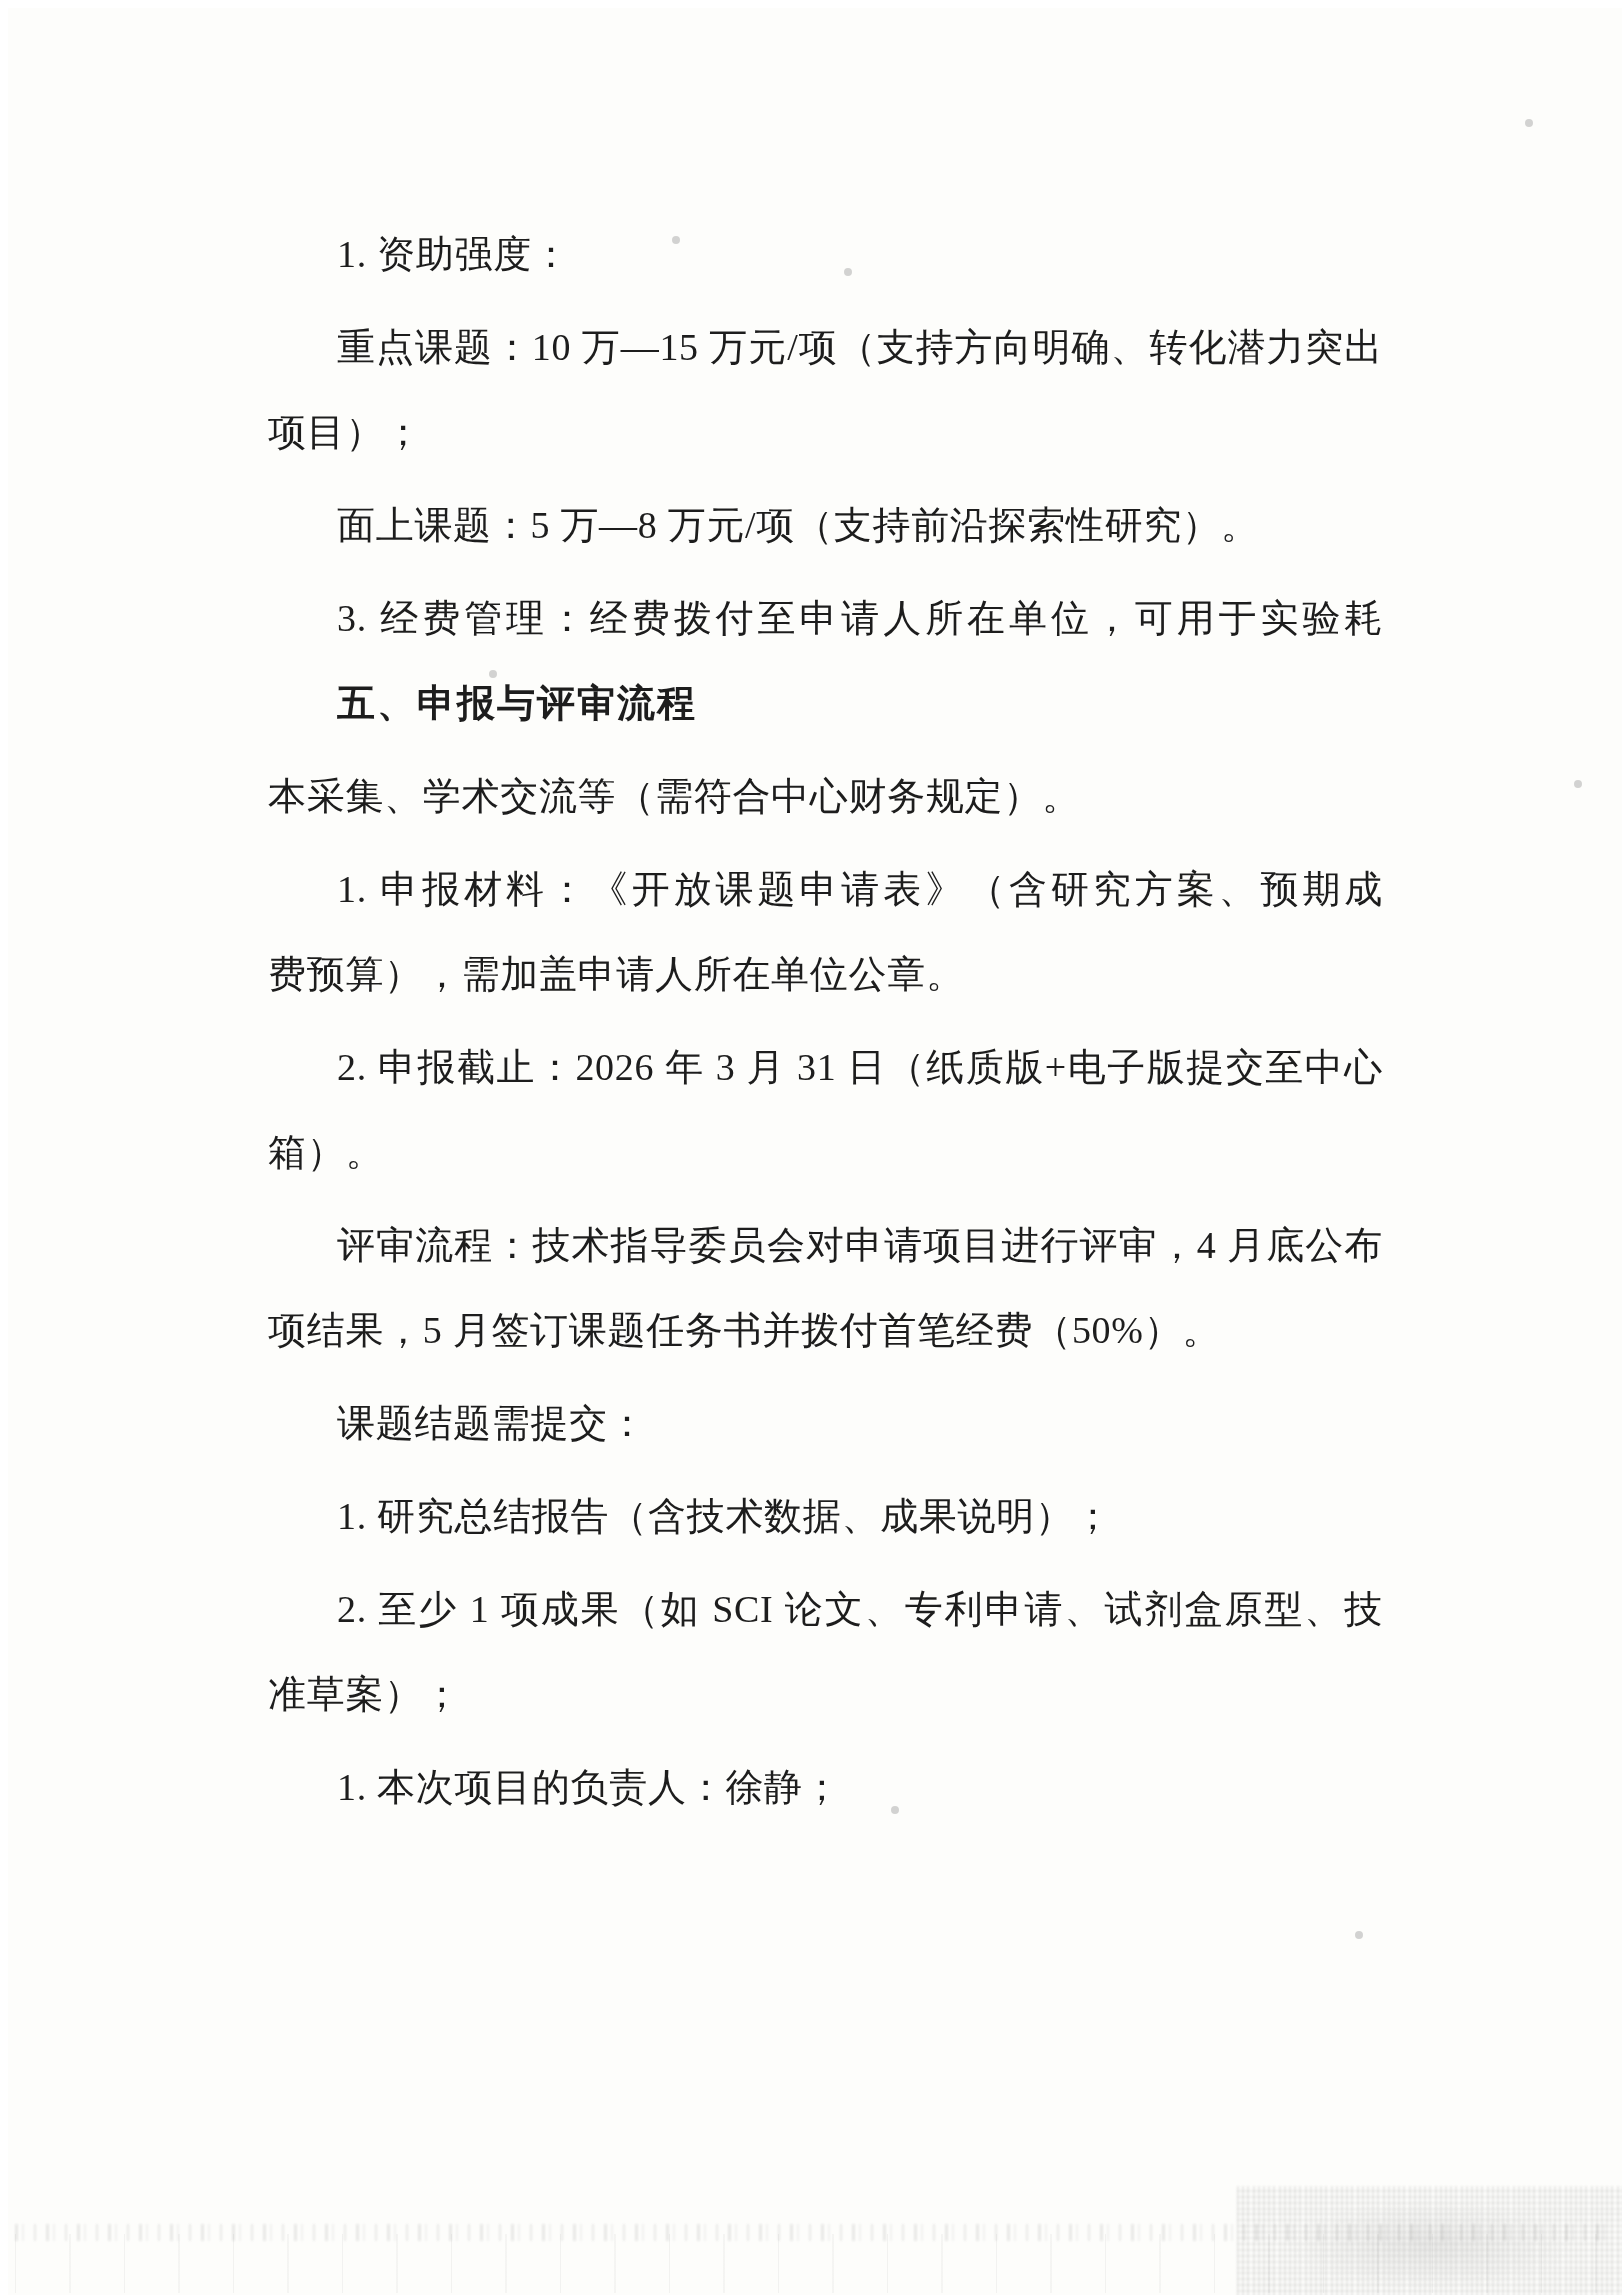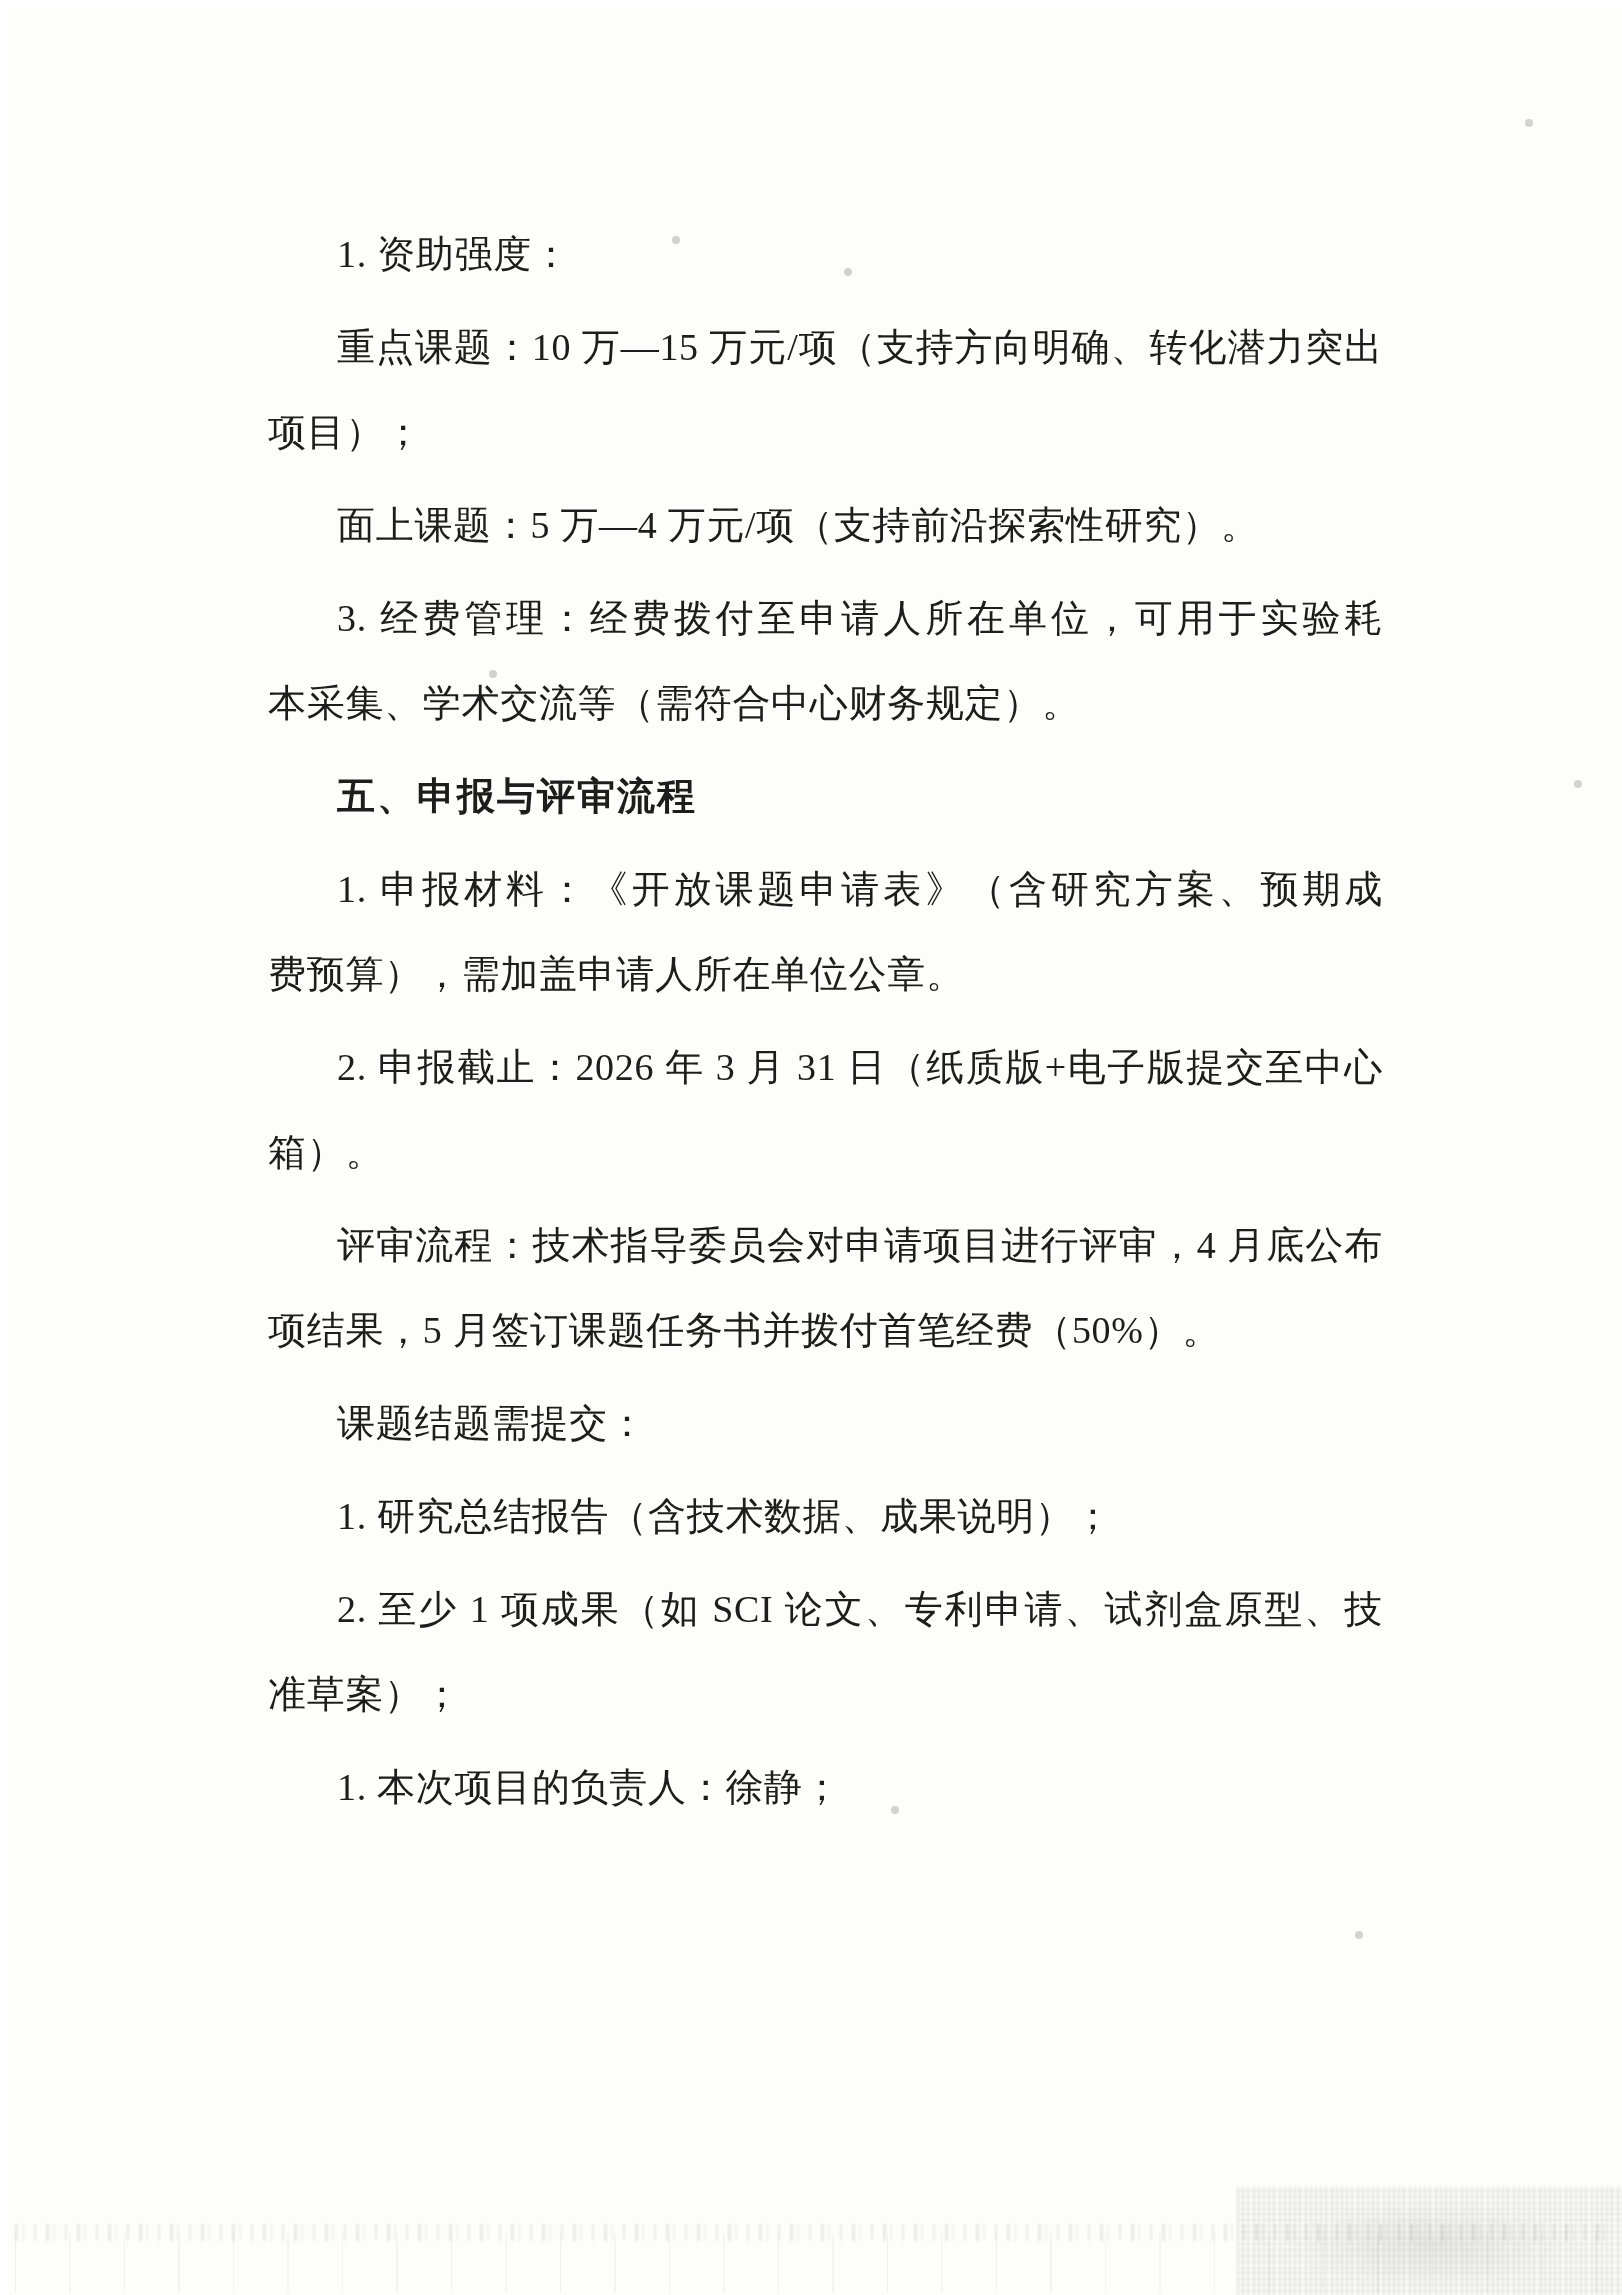--- a/index.html
+++ b/index.html
@@ -88,24 +88,24 @@
   }
 </style>
 </head>
 <body>
 
 <div class="page">
   <div class="content">
       <div class="line indent">1. 资助强度：</div>
       <div class="line indent justify">重点课题：10 万—15 万元/项（支持方向明确、转化潜力突出的</div>
       <div class="line">项目）；</div>
-      <div class="line indent">面上课题：5 万—4 万元/项（支持前沿探索性研究）。</div>
+      <div class="line indent">面上课题：5 万—8 万元/项（支持前沿探索性研究）。</div>
       <div class="line indent justify">3. 经费管理：经费拨付至申请人所在单位，可用于实验耗材、样</div>
+      <div class="line indent heading">五、申报与评审流程</div>
       <div class="line">本采集、学术交流等（需符合中心财务规定）。</div>
-      <div class="line indent heading">五、申报与评审流程</div>
       <div class="line indent justify">1. 申报材料：《开放课题申请表》（含研究方案、预期成果、经</div>
       <div class="line">费预算），需加盖申请人所在单位公章。</div>
       <div class="line indent justify">2. 申报截止：2026 年 3 月 31 日（纸质版+电子版提交至中心邮</div>
       <div class="line">箱）。</div>
       <div class="line indent justify">评审流程：技术指导委员会对申请项目进行评审，4 月底公布立</div>
       <div class="line">项结果，5 月签订课题任务书并拨付首笔经费（50%）。</div>
       <div class="line indent">课题结题需提交：</div>
       <div class="line indent">1. 研究总结报告（含技术数据、成果说明）；</div>
       <div class="line indent justify">2. 至少 1 项成果（如 SCI 论文、专利申请、试剂盒原型、技术标</div>
       <div class="line">准草案）；</div>

